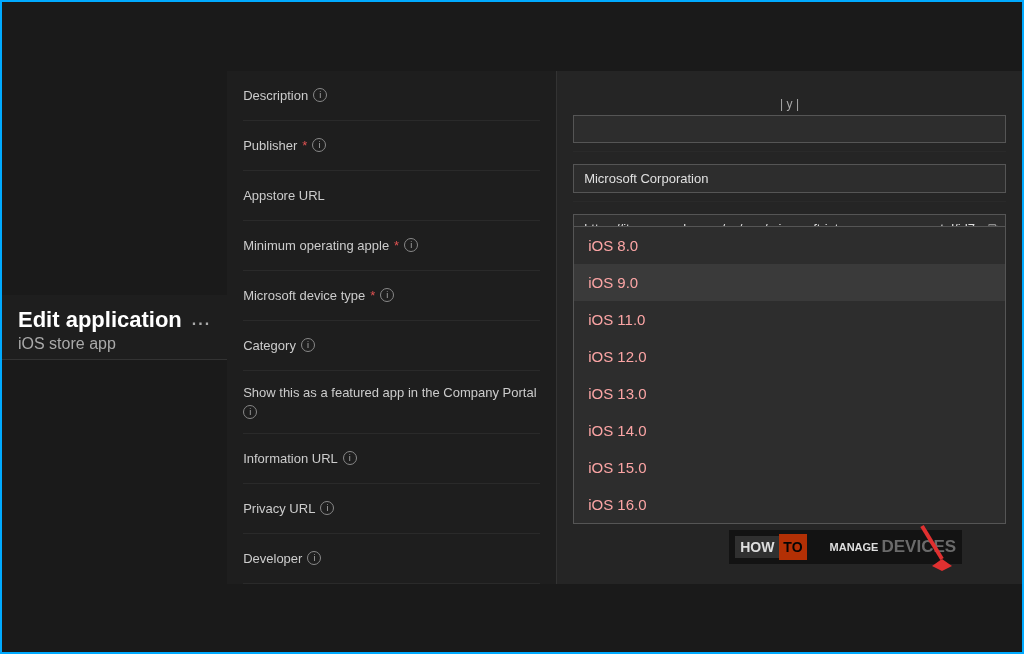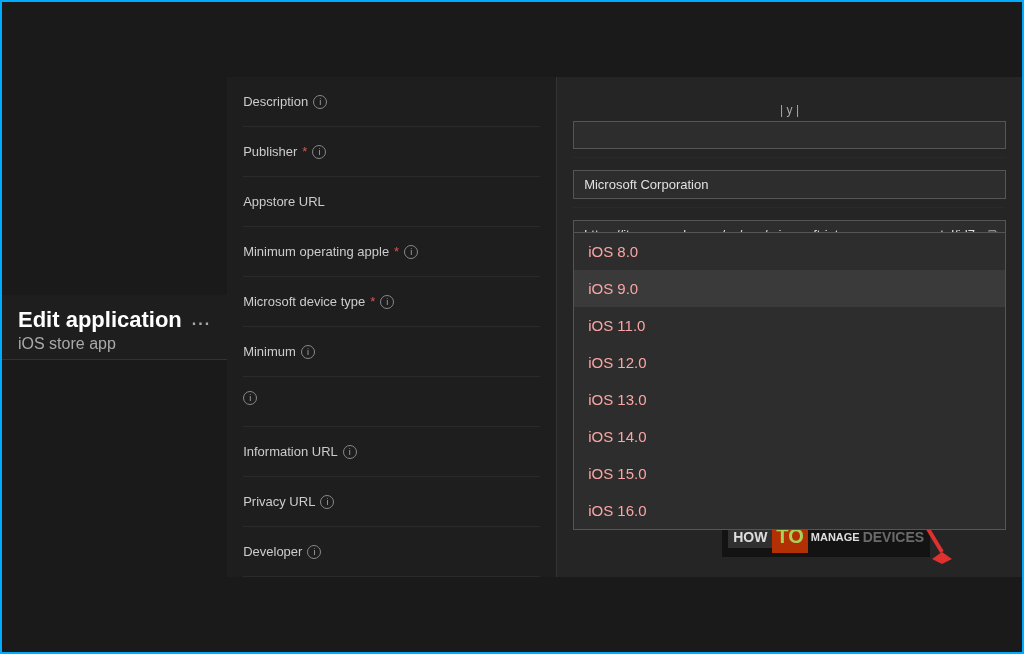--- a/index.html
+++ b/index.html
@@ -166,21 +166,21 @@
       color: #fca5a5;
       cursor: pointer;
       font-size: 15px;
     }
     .dropdown-item.selected {
       background: #3a3a3a;
     }
     .watermark-overlay {
       position: absolute;
       bottom: 20px;
-      left: 165px;
+      left: 172px;
       opacity: 0.85;
       z-index: 50;
     }
     .watermark-box {
       background: #111;
       border: none;
       display: flex;
       align-items: center;
       padding: 4px 6px;
     }
@@ -252,27 +252,28 @@
       <div class="form-row">
         <div class="form-label">
           <span>Microsoft device type</span>
           <span class="required">*</span>
           <span class="info-icon">i</span>
         </div>
       </div>
 
       <div class="form-row">
         <div class="form-label">
-          <span>Minimum</span>
+          <span>Category</span>
           <span class="info-icon">i</span>
         </div>
       </div>
 
       <div class="form-row" style="align-items: flex-start; padding-top: 14px;">
         <div class="form-label">
+          <span>Show this as a featured app in the Company Portal</span>
           <span class="info-icon">i</span>
         </div>
       </div>
 
       <div class="form-row">
         <div class="form-label">
           <span>Information URL</span>
           <span class="info-icon">i</span>
         </div>
       </div>
@@ -324,23 +325,23 @@
         <div class="dropdown-item">iOS 12.0</div>
         <div class="dropdown-item">iOS 13.0</div>
         <div class="dropdown-item">iOS 14.0</div>
         <div class="dropdown-item">iOS 15.0</div>
         <div class="dropdown-item">iOS 16.0</div>
       </div>
 
       <div class="watermark-overlay">
         <div class="watermark-box">
           <span class="watermark-how">HOW</span>
-          <span style="background:#cc3300; color:#bef264; font-weight:800; font-size:20px; padding: 5px 4px;">TO</span>
-          <span style="color:#fff; font-weight:700; font-size:11px; padding: 0 3px;">MANAGE</span>
-          <span style="color:#777; font-size:14px; font-weight:600;">DEVICES</span>
+          <span style="background:#cc3300; color:#000000; font-weight:800; font-size:14px; padding: 5px 4px;">TO</span>
+          <span style="color:#fff; font-weight:700; font-size:11px; padding: 0 3px; margin-left: 20px;">MANAGE</span>
+          <span style="color:#777; font-size:17px; font-weight:600;">DEVICES</span>
         </div>
       </div>
 
       <div class="arrow-container">
         <svg width="60" height="50" viewBox="0 0 60 50">
           <line x1="10" y1="5" x2="30" y2="38" stroke="#e03030" stroke-width="4"></line>
           <polygon points="20,45 30,38 40,45 30,50" fill="#e03030"></polygon>
         </svg>
       </div>
 

